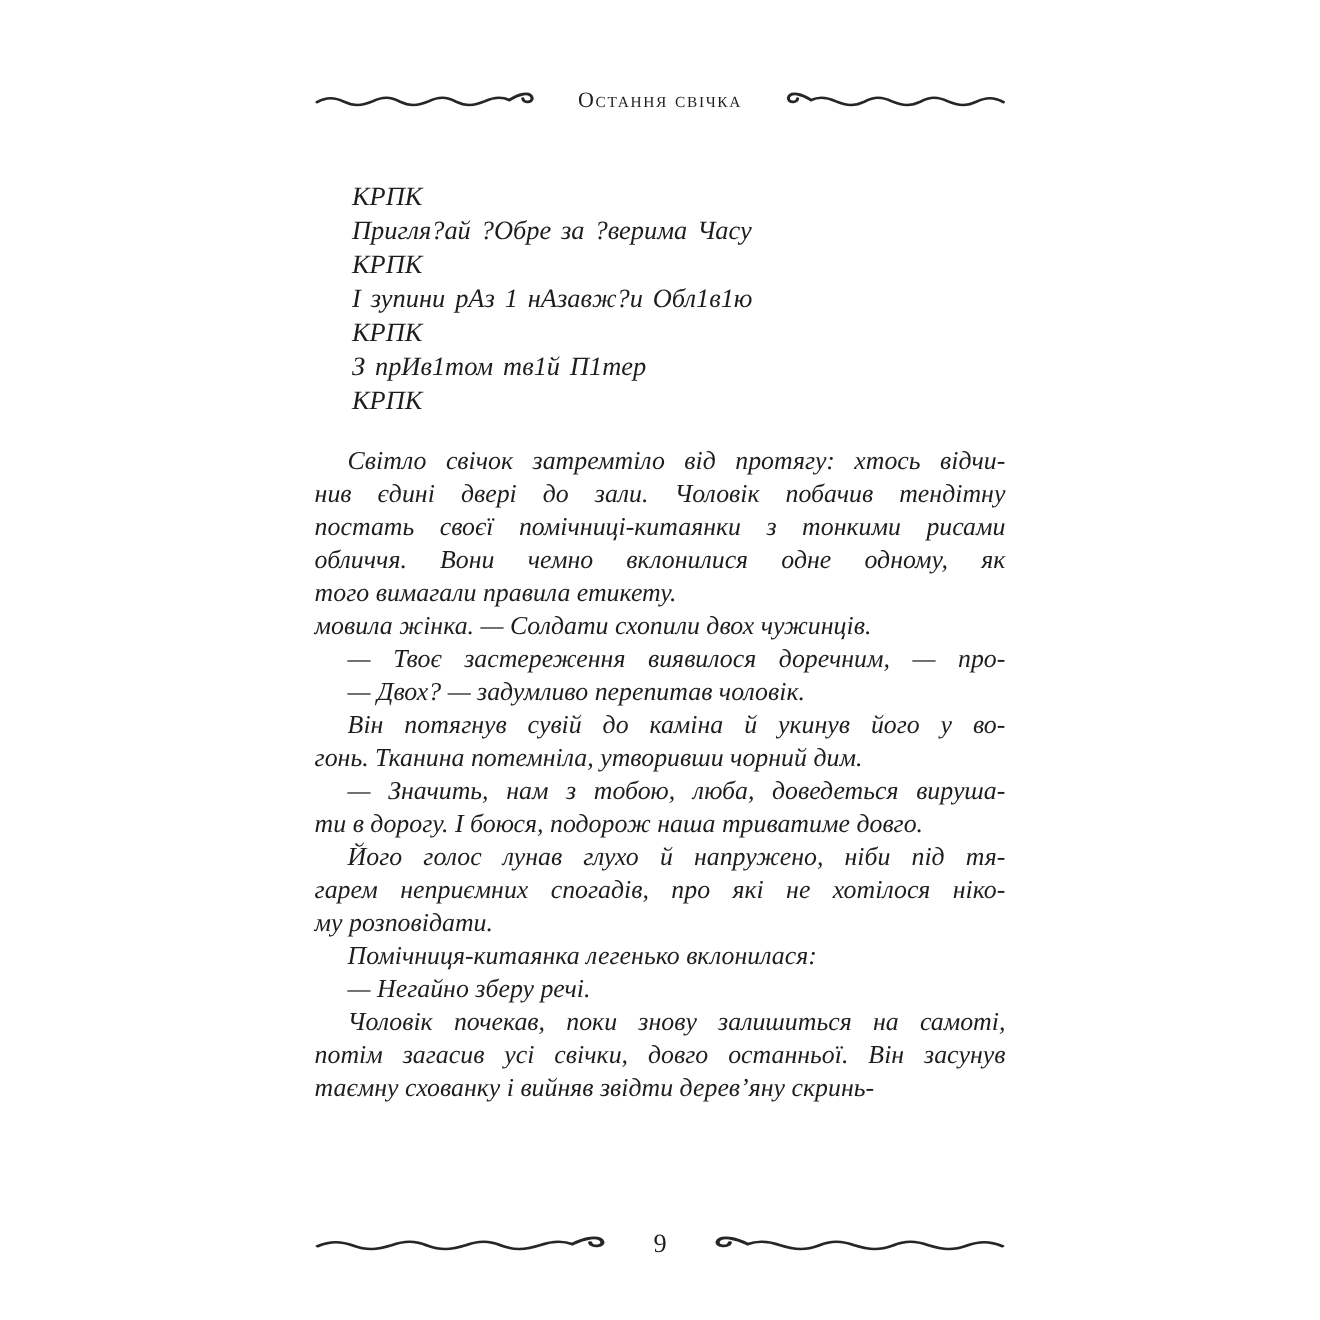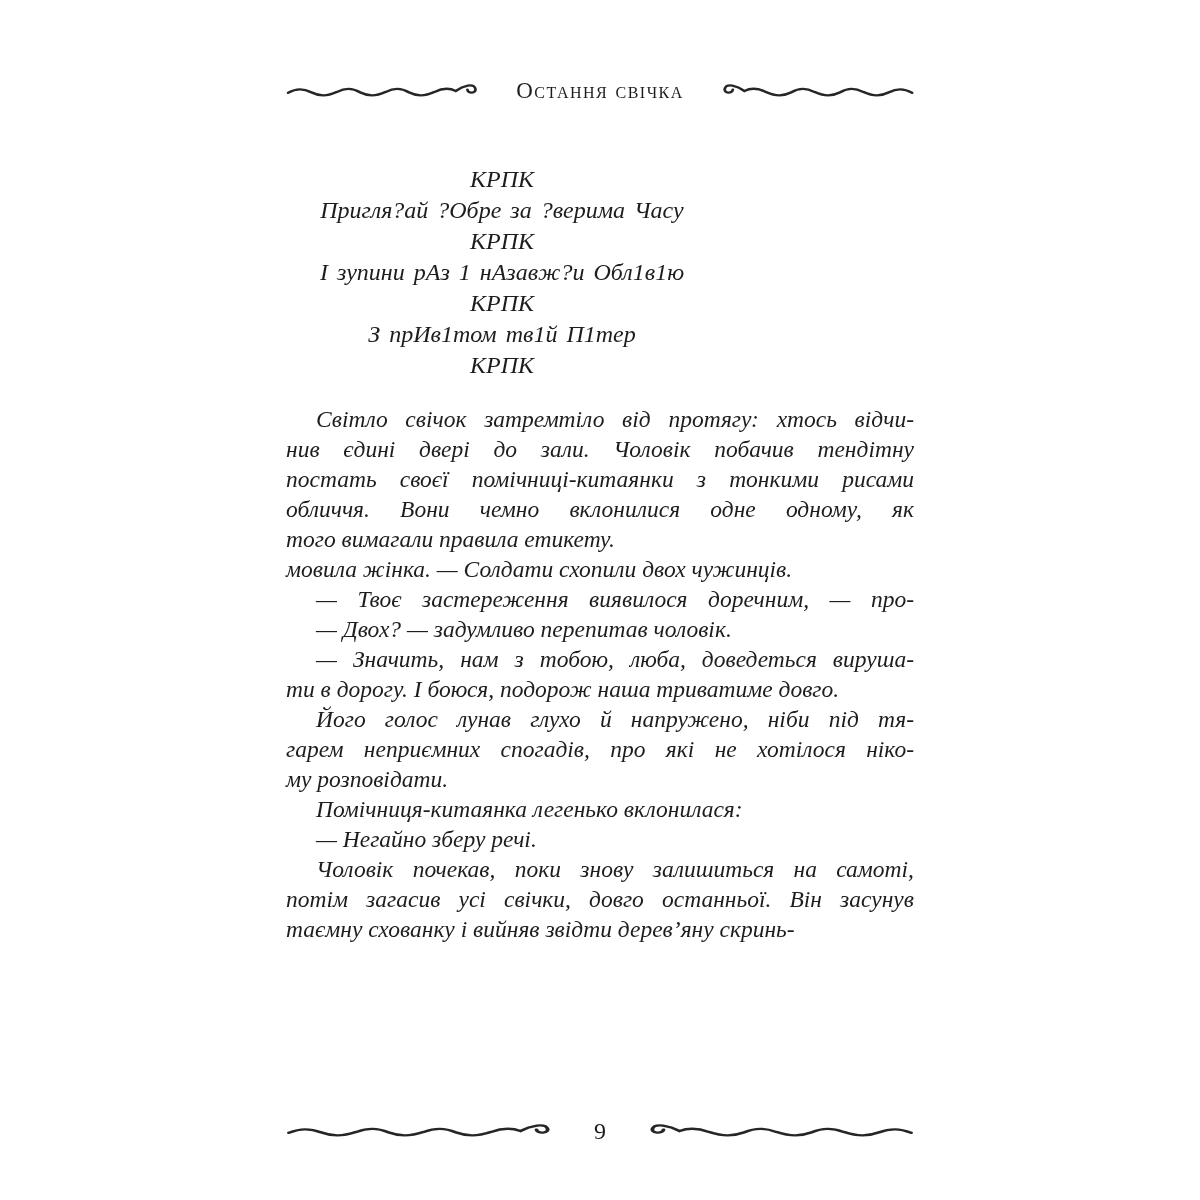--- a/index.html
+++ b/index.html
@@ -12,32 +12,32 @@
   }
   .page { position: relative; width: 1200px; height: 1200px; background: #ffffff; }
 
   
   .chapter-header {
     position: absolute; top: 74px; left: 286px; width: 628px; height: 34px;
     display: flex; align-items: center; gap: 16px;
   }
   .chapter-title {
     font-variant: small-caps;
-    font-size: 23px; letter-spacing: 1.5px; white-space: nowrap;
+    font-size: 20px; letter-spacing: 1.5px; white-space: nowrap;
     color: #1d1d1d; flex: 0 0 auto; padding: 0 2px;
   }
   svg.orn { height: 22px; flex: 1 1 auto; min-width: 0; display: block; }
   svg.orn path { fill: none; stroke: #262626; stroke-width: 2.6; stroke-linecap: round; }
   .flip { transform: scaleX(-1); }
 
   
   .telegram {
     position: absolute; top: 164px; left: 320px;
     font-style: italic; font-size: 24px; line-height: 31px;
-    word-spacing: 3px; white-space: nowrap; text-align: center;
+    word-spacing: 3px; white-space: nowrap;
   }
 
   
   .body-text {
     position: absolute; top: 404px; left: 286px; width: 628px;
     font-size: 23.5px; line-height: 30px; font-style: italic;
   }
   .para { margin: 0; }
   .bline { text-align: justify; text-align-last: justify; }
   .bline.last { text-align-last: left; }
@@ -84,20 +84,24 @@
         <div class="bline last">того вимагали правила етикету.</div>
       </div>
       <div class="para">
         <div class="bline last">мовила жінка. — Солдати схопили двох чужинців.</div>
         <div class="bline first">— Твоє застереження виявилося доречним, — про-</div>
       </div>
       <div class="para">
         <div class="bline first last">— Двох? — задумливо перепитав чоловік.</div>
       </div>
       <div class="para">
+        <div class="bline first">Він потягнув сувій до каміна й укинув його у во-</div>
+        <div class="bline last">гонь. Тканина потемніла, утворивши чорний дим.</div>
+      </div>
+      <div class="para">
         <div class="bline first">— Значить, нам з тобою, люба, доведеться вируша-</div>
         <div class="bline last">ти в дорогу. І боюся, подорож наша триватиме довго.</div>
       </div>
       <div class="para">
         <div class="bline first">Його голос лунав глухо й напружено, ніби під тя-</div>
         <div class="bline">гарем неприємних спогадів, про які не хотілося ніко-</div>
         <div class="bline last">му розповідати.</div>
       </div>
       <div class="para">
         <div class="bline first last">Помічниця-китаянка легенько вклонилася:</div>

